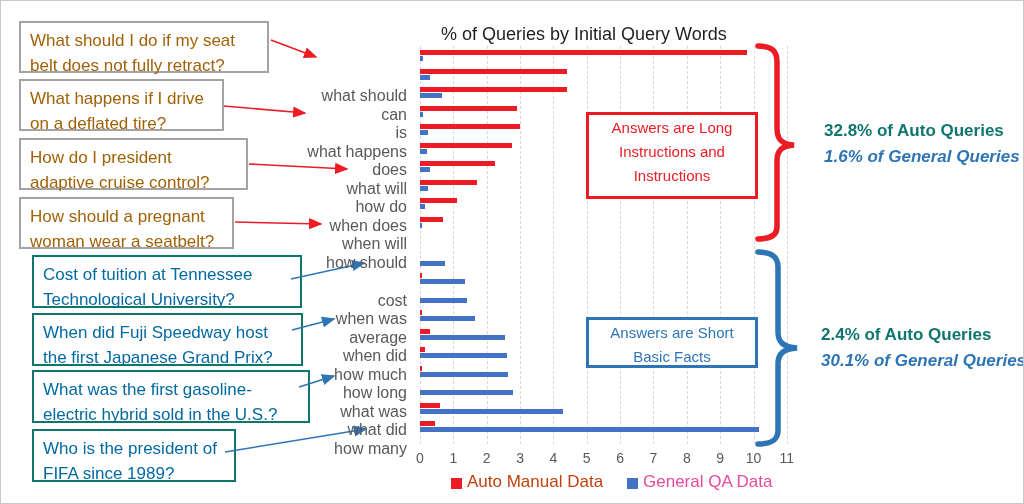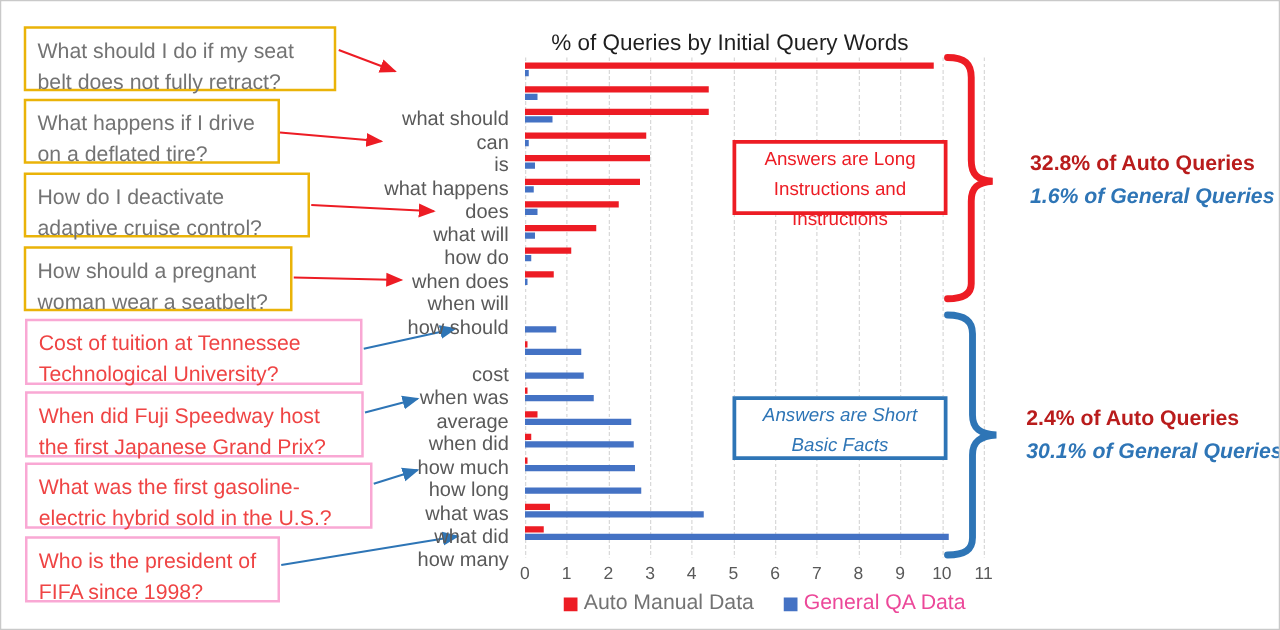--- a/index.html
+++ b/index.html
@@ -25,30 +25,30 @@
   .bar.auto{background:#ED1C24;}
   .bar.general{background:#4472C4;}
   .cat{
     position:absolute;left:270px;width:136px;text-align:right;
     font-size:16px;color:#595959;white-space:nowrap;height:18px;line-height:18px;margin-top:39px;
   }
   .callout{
     position:absolute;box-sizing:border-box;background:#fff;
     font-size:17px;line-height:25px;padding:5px 9px;white-space:nowrap;
   }
-  .callout.red{border:2px solid #eab308;color:#737373;}
-  .callout.blue{border:2px solid #f9a8d4;color:#ef4444;}
+  .callout.red{border:2px solid #a3a3a3;color:#a16207;}
+  .callout.blue{border:2px solid #0f766e;color:#0369a1;margin-left:12px;}
   .note{
     position:absolute;box-sizing:border-box;background:#fff;text-align:center;
     font-size:15px;line-height:24px;padding-top:1px;
   }
   .note.red{border:3px solid #ED1C24;color:#ED1C24;}
   .note.blue{border:3px solid #2E75B6;color:#2E75B6;}
   .summary{position:absolute;font-size:17px;line-height:26px;font-weight:700;white-space:nowrap;}
-  .summary .auto-line{color:#b91c1c;}
+  .summary .auto-line{color:#0f766e;}
   .summary .general-line{color:#2E75B6;font-style:italic;}
   .legend-swatch{position:absolute;width:11px;height:11px;top:477px;}
   .legend-label{position:absolute;top:471px;font-size:17px;white-space:nowrap;}
   svg.overlay{position:absolute;left:0;top:0;pointer-events:none;}
 </style>
 </head>
 <body>
 
 <div class="stage" id="stage">
 
@@ -120,65 +120,65 @@
 
   <div class="callout red" style="left:18px;top:20px;width:250px;height:52px;">
     <div>What should I do if my seat</div>
     <div>belt does not fully retract?</div>
   </div>
   <div class="callout red" style="left:18px;top:78px;width:205px;height:52px;">
     <div>What happens if I drive</div>
     <div>on a deflated tire?</div>
   </div>
   <div class="callout red" style="left:18px;top:137px;width:229px;height:52px;">
-    <div>How do I deactivate</div>
+    <div>How do I president</div>
     <div>adaptive cruise control?</div>
   </div>
   <div class="callout red" style="left:18px;top:196px;width:215px;height:52px;">
     <div>How should a pregnant</div>
     <div>woman wear a seatbelt?</div>
   </div>
   <div class="callout blue" style="left:19px;top:254px;width:270px;height:53px;">
     <div>Cost of tuition at Tennessee</div>
     <div>Technological University?</div>
   </div>
   <div class="callout blue" style="left:19px;top:312px;width:271px;height:53px;">
     <div>When did Fuji Speedway host</div>
     <div>the first Japanese Grand Prix?</div>
   </div>
   <div class="callout blue" style="left:19px;top:369px;width:278px;height:53px;">
     <div>What was the first gasoline-</div>
     <div>electric hybrid sold in the U.S.?</div>
   </div>
   <div class="callout blue" style="left:19px;top:428px;width:204px;height:53px;">
     <div>Who is the president of</div>
-    <div>FIFA since 1998?</div>
-  </div>
-
-  <div class="note red" style="left:585px;top:111px;width:172px;height:60px;">
+    <div>FIFA since 1989?</div>
+  </div>
+
+  <div class="note red" style="left:585px;top:111px;width:172px;height:87px;">
     <div>Answers are Long</div>
     <div>Instructions and</div>
     <div>Instructions</div>
   </div>
-  <div class="note blue" style="left:585px;top:316px;width:172px;height:51px;font-style:italic;">
+  <div class="note blue" style="left:585px;top:316px;width:172px;height:51px;">
     <div>Answers are Short</div>
     <div>Basic Facts</div>
   </div>
 
   <div class="summary" style="left:823px;top:117px;">
     <div class="auto-line">32.8% of Auto Queries</div>
     <div class="general-line">1.6% of General Queries</div>
   </div>
   <div class="summary" style="left:820px;top:321px;">
     <div class="auto-line">2.4% of Auto Queries</div>
     <div class="general-line">30.1% of General Queries</div>
   </div>
 
   <div class="legend-swatch" style="left:450px;background:#ED1C24;"></div>
-  <div class="legend-label" style="left:466px;color:#737373;">Auto Manual Data</div>
+  <div class="legend-label" style="left:466px;color:#c2410c;">Auto Manual Data</div>
   <div class="legend-swatch" style="left:626px;background:#4472C4;"></div>
   <div class="legend-label" style="left:642px;color:#ec4899;">General QA Data</div>
 
   <svg class="overlay" width="1024" height="504" viewBox="0 0 1024 504">
     <defs>
       <marker id="arrow-red" markerWidth="9" markerHeight="8" refX="7.5" refY="4" orient="auto">
         <path d="M0,0.5 L8.5,4 L0,7.5 Z" fill="#ED1C24"></path>
       </marker>
       <marker id="arrow-blue" markerWidth="9" markerHeight="8" refX="7.5" refY="4" orient="auto">
         <path d="M0,0.5 L8.5,4 L0,7.5 Z" fill="#2E75B6"></path>

